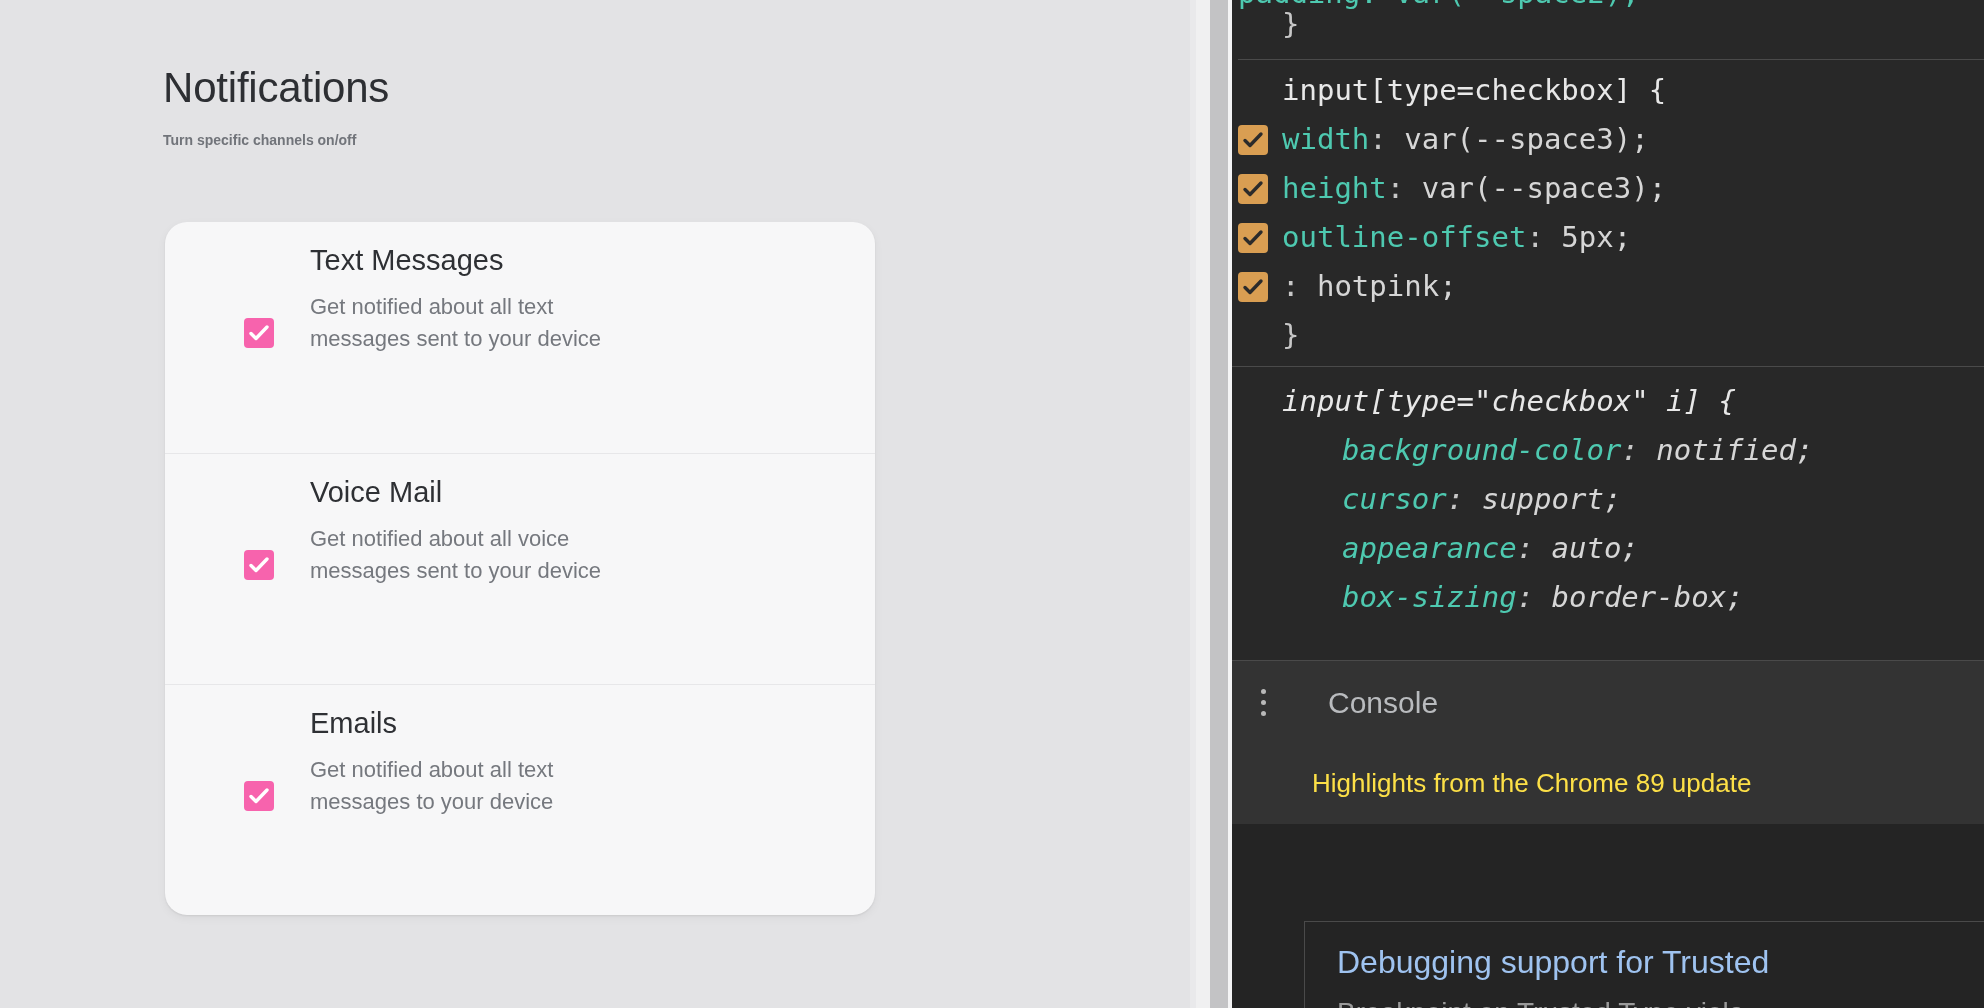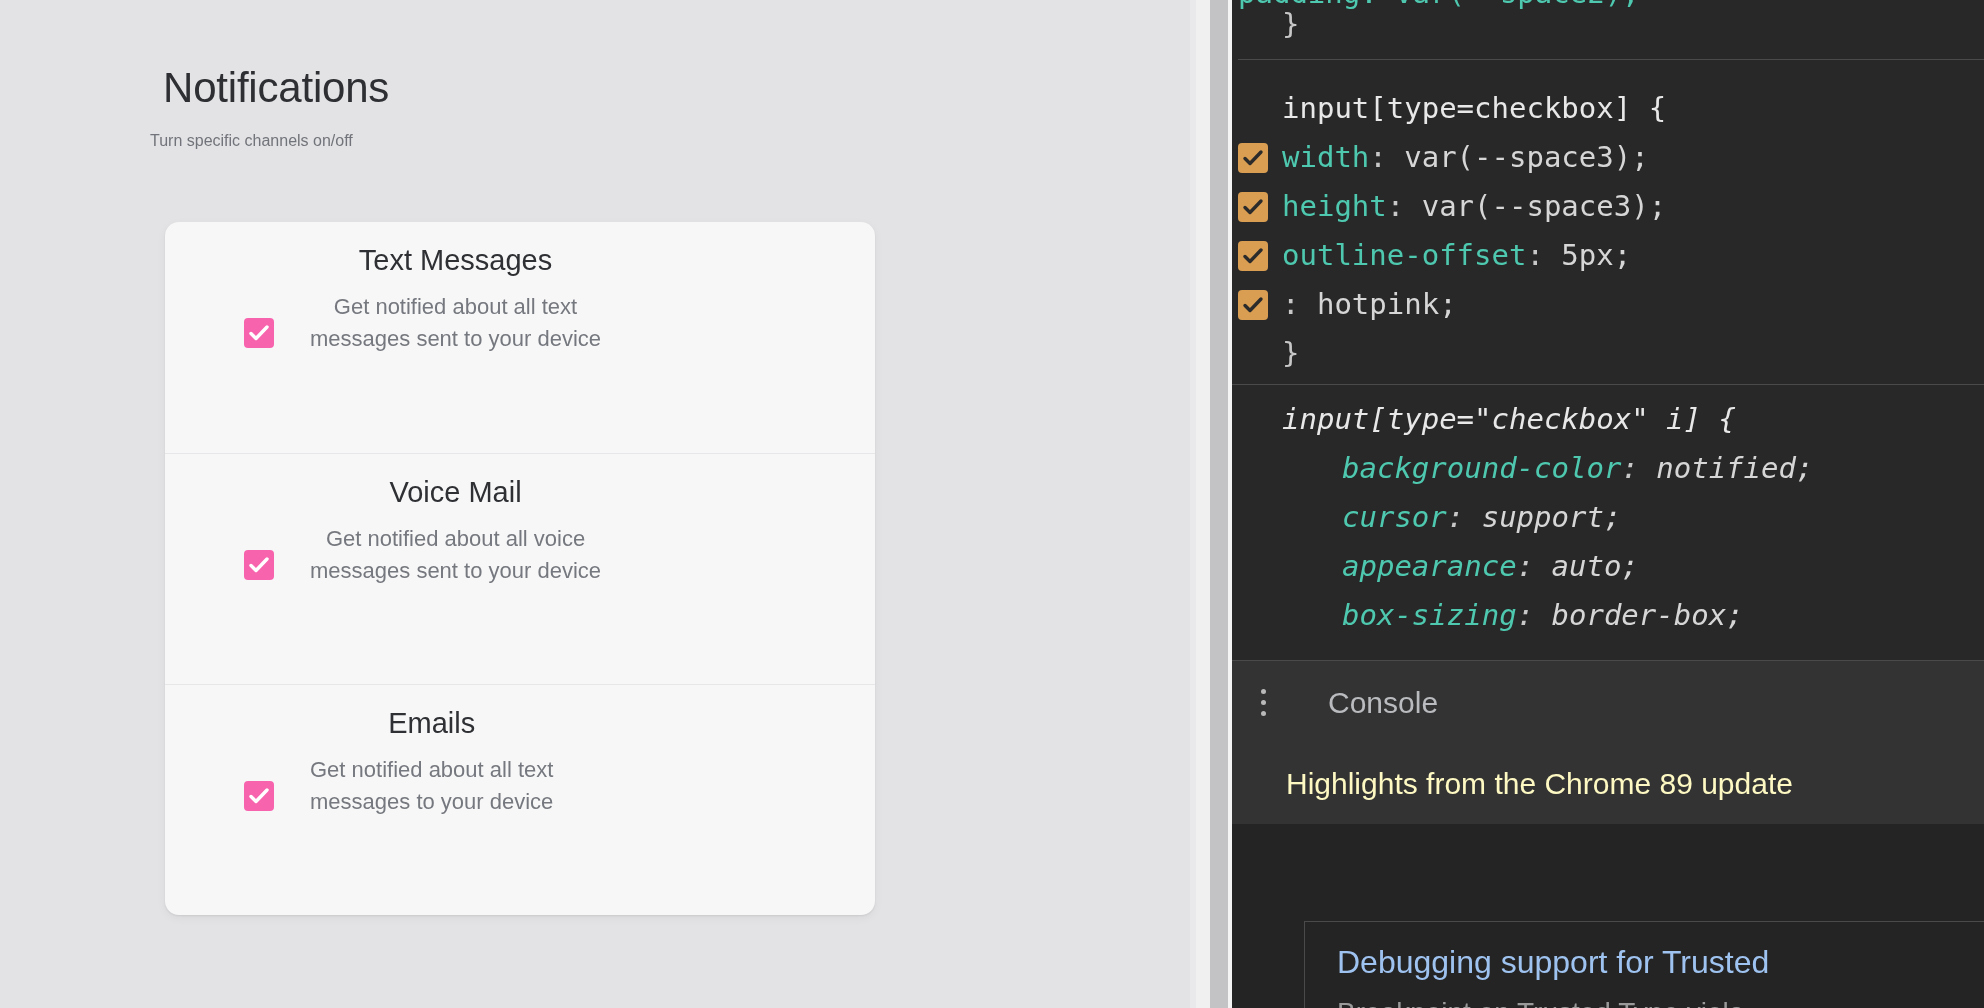--- a/index.html
+++ b/index.html
@@ -39,33 +39,32 @@
     background: #f4f4f5;
   }
 
   .page-title {
     position: absolute; left: 163px; top: 64px;
     font-size: 42px; font-weight: 400;
     color: #2d2f33; letter-spacing: -0.2px;
     white-space: nowrap;
   }
   .page-subtitle {
-    position: absolute; left: 150px; top: 132px;
-    font-size: 16px; font-weight: 400;
+    position: absolute; left: 163px; top: 132px;
+    font-size: 14px; font-weight: 700;
     color: #71747a; white-space: nowrap;
   }
 
   .card {
     position: absolute; left: 165px; top: 222px;
     width: 710px; height: 693px;
     background: #f7f7f8;
-    border-radius: 14px;
+    border-radius: 22px;
     box-shadow: 0 1px 2px rgba(0,0,0,0.07), 0 3px 10px rgba(0,0,0,0.05);
     overflow: hidden;
-    text-align: center;
   }
   .row {
     position: relative;
     height: 231px;
     display: flex;
     align-items: flex-start;
     box-sizing: border-box;
   }
   .row + .row { border-top: 1px solid #e7e7e9; }
 
@@ -173,22 +172,22 @@
 
   #whatsnew-head {
     position: absolute; left: 0; top: 743px;
     width: 752px; height: 81px;
     background: #333333;
     border-bottom: 1px solid #555;
     display: flex; align-items: center;
   }
   #whatsnew-head span {
     font-family: "Liberation Sans", sans-serif;
-    font-size: 30px; color: #fef9c3;
-    padding-left: 54px; white-space: nowrap;
+    font-size: 26px; color: #fde047;
+    padding-left: 80px; white-space: nowrap;
   }
   #whatsnew-body {
     position: absolute; left: 0; top: 824px;
     width: 752px; height: 144px;
     background: #242424;
   }
   #wn-card {
     position: absolute; left: 72px; top: 97px;
     width: 720px; height: 120px;
     border: 1px solid #4a4a4a;
@@ -288,21 +287,21 @@
 
       <div class="clip-top">padding: var(--space2);</div>
 
       <div class="css-block">
         <div class="css-line">
           <span class="cb-spacer"></span>
             <span class="brace">}</span>
         </div>
         <div class="css-sep"></div>
 
-        <div class="css-line" style="margin-top:24px">
+        <div class="css-line" style="margin-top:6px">
           <span class="cb-spacer"></span>
             <span class="sel">input[type=checkbox] {</span>
         </div>
 
         <div class="css-line">
           <div class="dt-cb">
             <svg width="22" height="20" viewBox="0 0 22 20">
               <path d="M3 10.5 L8 15.5 L19 4" fill="none" stroke="#2b2b2b" stroke-width="3.4" stroke-linecap="round" stroke-linejoin="round"></path>
             </svg>
           </div>

